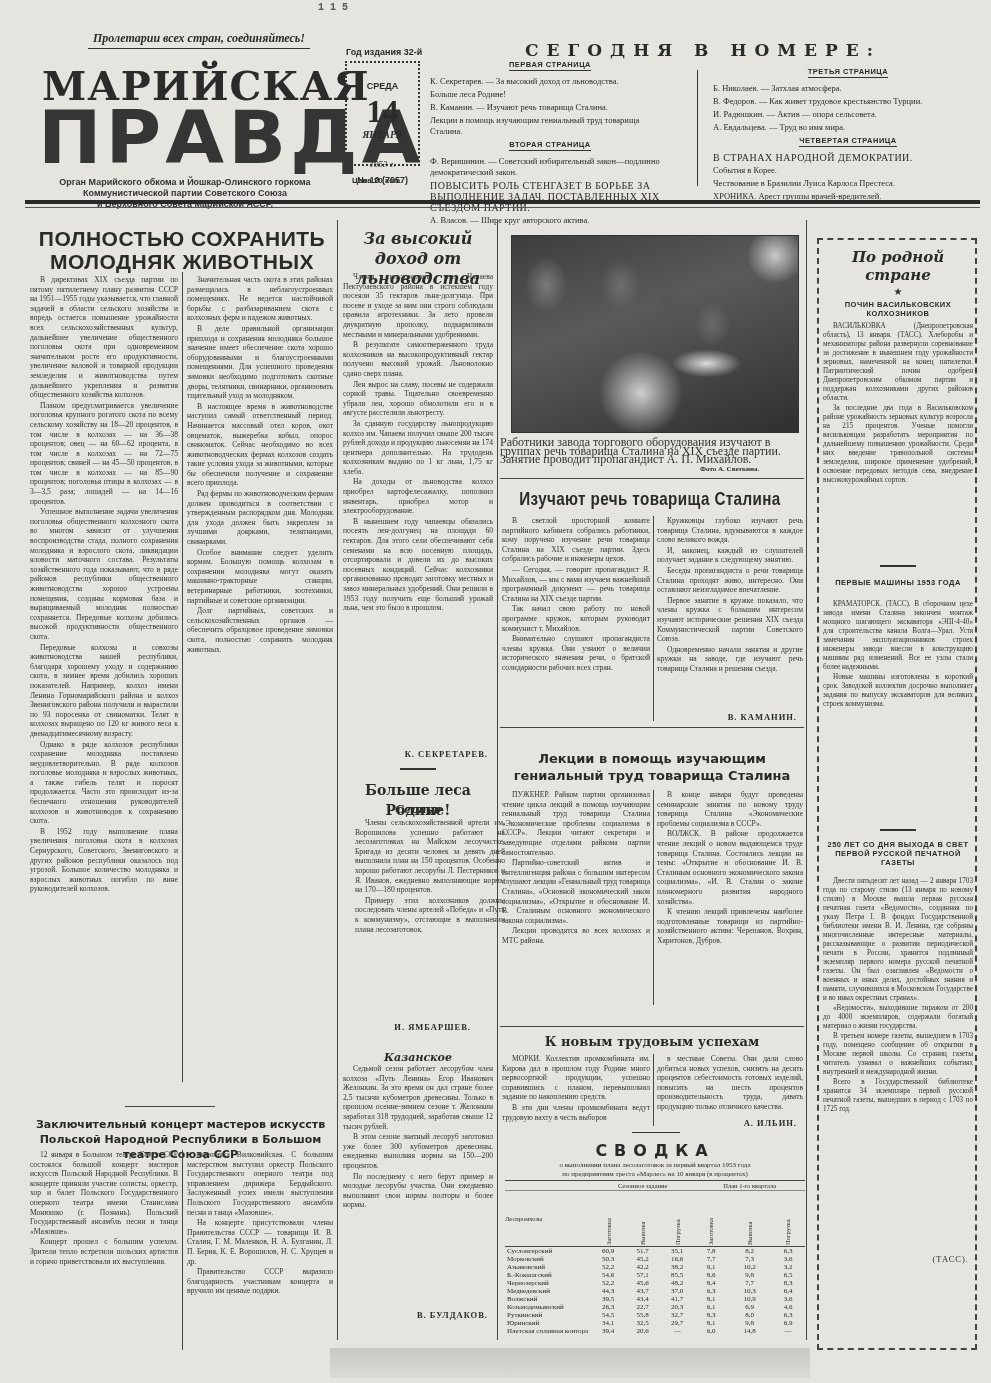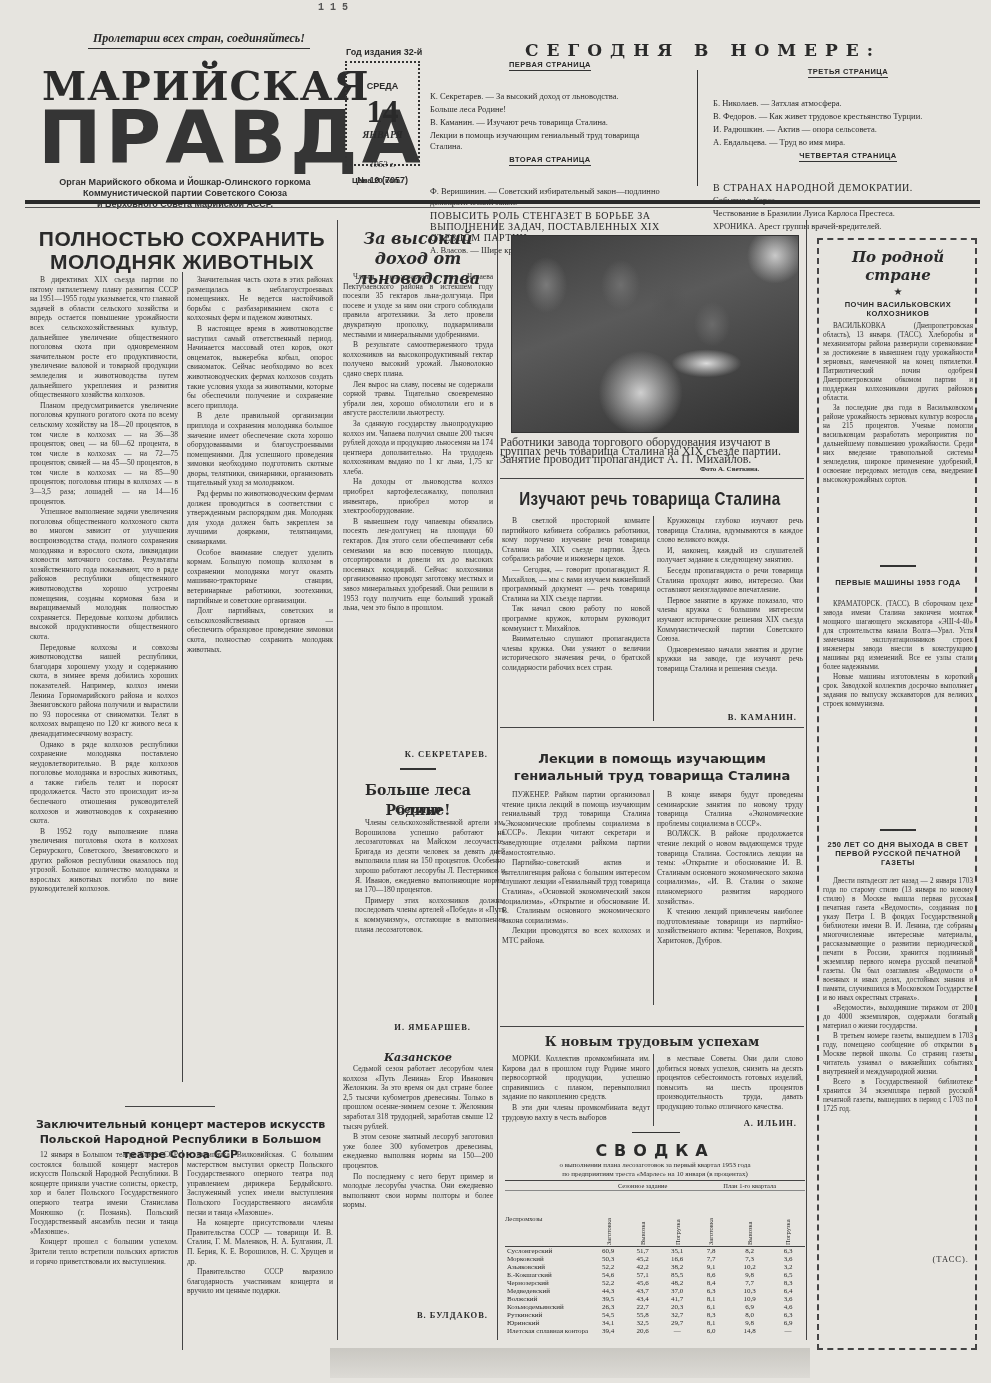--- a/index.html
+++ b/index.html
@@ -24,21 +24,21 @@
   .issue-box { position: absolute; left: 345px; top: 61px; width: 75px; height: 105px; border: 2px dotted #333; text-align: center; padding-top: 18px; }
   .issue-box .dow { font: bold 9px "Liberation Sans", sans-serif; }
   .issue-box .day { font: bold 32px "Liberation Serif", serif; line-height: 32px; margin-top: 4px; }
   .issue-box .month { font: italic bold 10px "Liberation Serif", serif; margin-top: 2px; }
   .issue-box .year { font: italic 9px "Liberation Serif", serif; margin-top: 19px; }
   .issue-box .num { font: bold 9px "Liberation Sans", sans-serif; margin-top: 6px; }
   .price { position: absolute; left: 352px; top: 176px; font: bold 8px "Liberation Sans", sans-serif; }
 
   .today-title { position: absolute; left: 525px; top: 40px; width: 460px; font: bold 17px "DejaVu Serif", serif; letter-spacing: 8px; }
   .toc-col { position: absolute; font-size: 8.5px; line-height: 11px; }
-  .toc-col .sec { font: bold 7.5px "Liberation Sans", sans-serif; text-align: center; display: block; width: max-content; margin: 3px auto 20px; border-bottom: 1px solid #333; letter-spacing: 0.5px; padding-bottom: 1px; }
+  .toc-col .sec { font: bold 7.5px "Liberation Sans", sans-serif; text-align: center; display: block; width: max-content; margin: 3px auto 5px; border-bottom: 1px solid #333; letter-spacing: 0.5px; padding-bottom: 1px; }
   .toc-col .item { display: block; margin-bottom: 2px; }
   .toc-col .item.caps { font-size: 10px; letter-spacing: 0.5px; }
   .toc-left { left: 430px; top: 57px; width: 240px; }
   .toc-right { left: 713px; top: 64px; width: 270px; }
   .toc-divider { position: absolute; left: 697px; top: 70px; width: 1px; height: 116px; background: #333; }
   .mast-rule { position: absolute; left: 25px; top: 200px; width: 955px; height: 4px; background: #2a2a2a; }
   .mast-rule2 { position: absolute; left: 25px; top: 207px; width: 955px; height: 1px; background: #555; }
 
   
   .col { position: absolute; font-size: 7.6px; line-height: 9.6px; text-align: justify; color: #333; overflow: hidden; }
@@ -149,22 +149,22 @@
   <div class="col" style="left:30px; top:275px; width:148px; height:808px;">
     <p>В директивах XIX съезда партии по пятому пятилетнему плану развития СССР на 1951—1955 годы указывается, что главной задачей в области сельского хозяйства и впредь остается повышение урожайности всех сельскохозяйственных культур, дальнейшее увеличение общественного поголовья скота при одновременном значительном росте его продуктивности, увеличение валовой и товарной продукции земледелия и животноводства путем дальнейшего укрепления и развития общественного хозяйства колхозов.</p>
     <p>Планом предусматривается увеличение поголовья крупного рогатого скота по всему сельскому хозяйству на 18—20 процентов, в том числе в колхозах — на 36—38 процентов; овец — на 60—62 процента, в том числе в колхозах — на 72—75 процентов; свиней — на 45—50 процентов, в том числе в колхозах — на 85—90 процентов; поголовья птицы в колхозах — в 3—3,5 раза; лошадей — на 14—16 процентов.</p>
     <p>Успешное выполнение задачи увеличения поголовья общественного колхозного скота во многом зависит от улучшения воспроизводства стада, полного сохранения молодняка и взрослого скота, ликвидации яловости маточного состава. Результаты хозяйственного года показывают, что в ряде районов республики общественного животноводства хорошо устроены помещения, созданы кормовая база и выращиваемый молодняк полностью сохраняется. Передовые колхозы добились высокой продуктивности общественного скота.</p>
     <p>Передовые колхозы и совхозы животноводства нашей республики, благодаря хорошему уходу и содержанию скота, в зимнее время добились хороших показателей. Например, колхоз имени Ленина Горномарийского района и колхоз Звениговского района получили и вырастили по 93 поросенка от свиноматки. Телят в колхозах выращено по 120 кг живого веса к двенадцатимесячному возрасту.</p>
     <p>Однако в ряде колхозов республики сохранение молодняка поставлено неудовлетворительно. В ряде колхозов поголовье молодняка и взрослых животных, а также гибель телят и поросят продолжается. Часто это происходит из-за беспечного отношения руководителей колхозов и животноводов к сохранению скота.</p>
     <p>В 1952 году выполнение плана увеличения поголовья скота в колхозах Сернурского, Советского, Звениговского и других районов республики оказалось под угрозой. Большое количество молодняка и взрослых животных погибло по вине руководителей колхозов.</p>
   </div>
   <div class="col" style="left:187px; top:275px; width:146px; height:808px;">
     <p>Значительная часть скота в этих районах размещалась в неблагоустроенных помещениях. Не ведется настойчивой борьбы с разбазариванием скота с колхозных ферм и падежом животных.</p>
+    <p>В деле правильной организации приплода и сохранения молодняка большое значение имеет обеспечение скота хорошо оборудованными и благоустроенными помещениями. Для успешного проведения зимовки необходимо подготовить скотные дворы, телятники, свинарники, организовать тщательный уход за молодняком.</p>
     <p>В настоящее время в животноводстве наступил самый ответственный период. Начинается массовый отел коров, окот овцематок, выжеребка кобыл, опорос свиноматок. Сейчас необходимо во всех животноводческих фермах колхозов создать такие условия ухода за животными, которые бы обеспечили получение и сохранение всего приплода.</p>
-    <p>В деле правильной организации приплода и сохранения молодняка большое значение имеет обеспечение скота хорошо оборудованными и благоустроенными помещениями. Для успешного проведения зимовки необходимо подготовить скотные дворы, телятники, свинарники, организовать тщательный уход за молодняком.</p>
     <p>Ряд фермы по животноводческим фермам должен проводиться в соответствии с утвержденным распорядком дня. Молодняк для ухода должен быть закреплен за лучшими доярками, телятницами, свинарками.</p>
     <p>Особое внимание следует уделить кормам. Большую помощь колхозам в сохранении молодняка могут оказать машинно-тракторные станции, ветеринарные работники, зоотехники, партийные и советские организации.</p>
     <p>Долг партийных, советских и сельскохозяйственных органов — обеспечить образцовое проведение зимовки скота, полностью сохранить молодняк животных.</p>
   </div>
 
   <div class="hrule" style="left:125px; top:1106px; width:90px;"></div>
   <div class="h-bold" style="left:28px; top:1117px; width:305px; font-size:11px;">
     <div>Заключительный концерт мастеров искусств</div>
     <div>Польской Народной Республики в Большом театре Союза ССР</div>
   </div>

